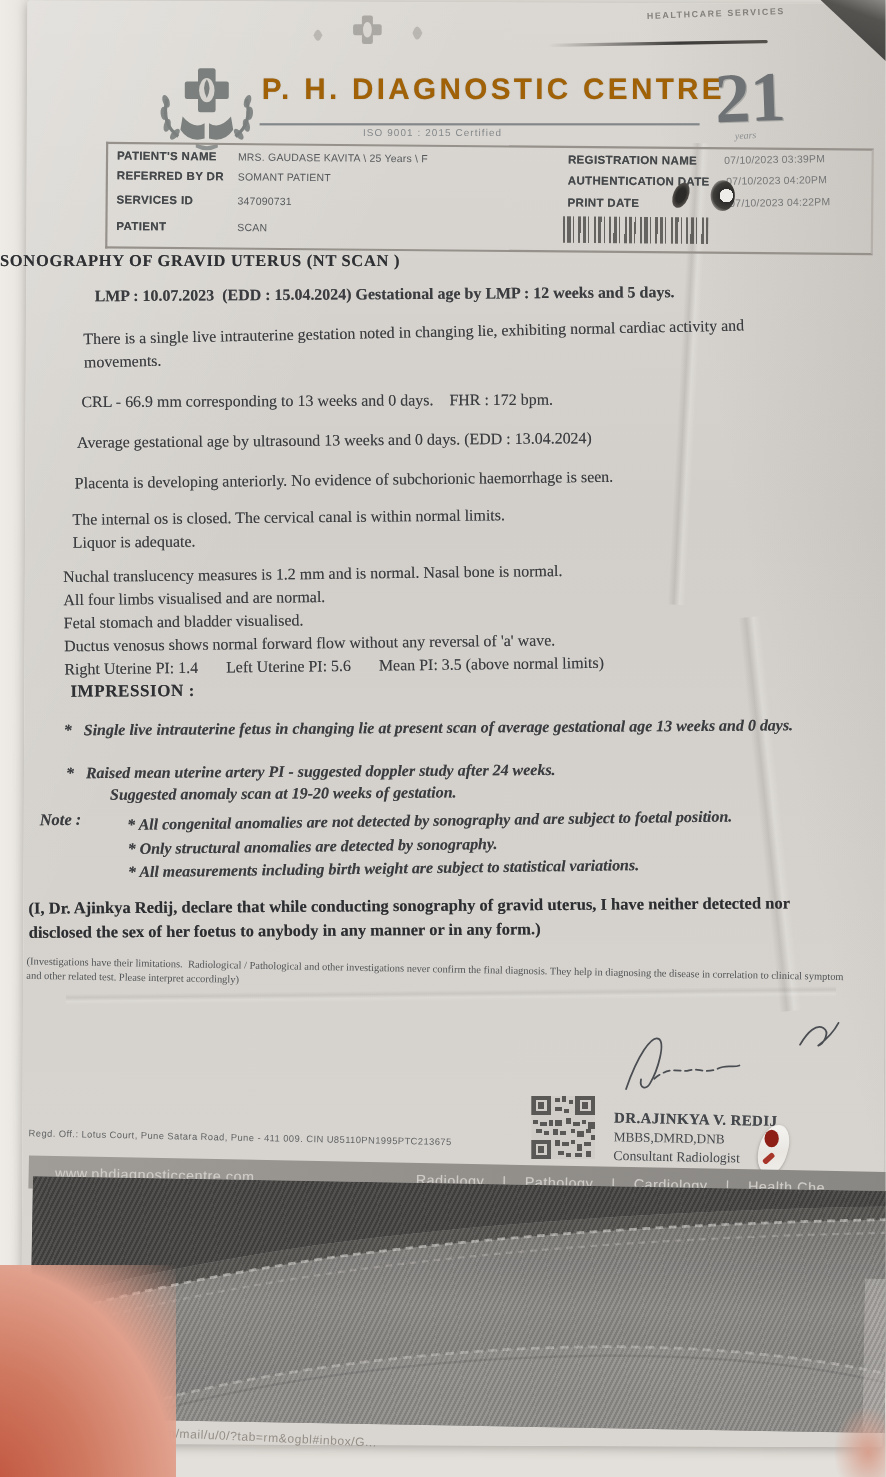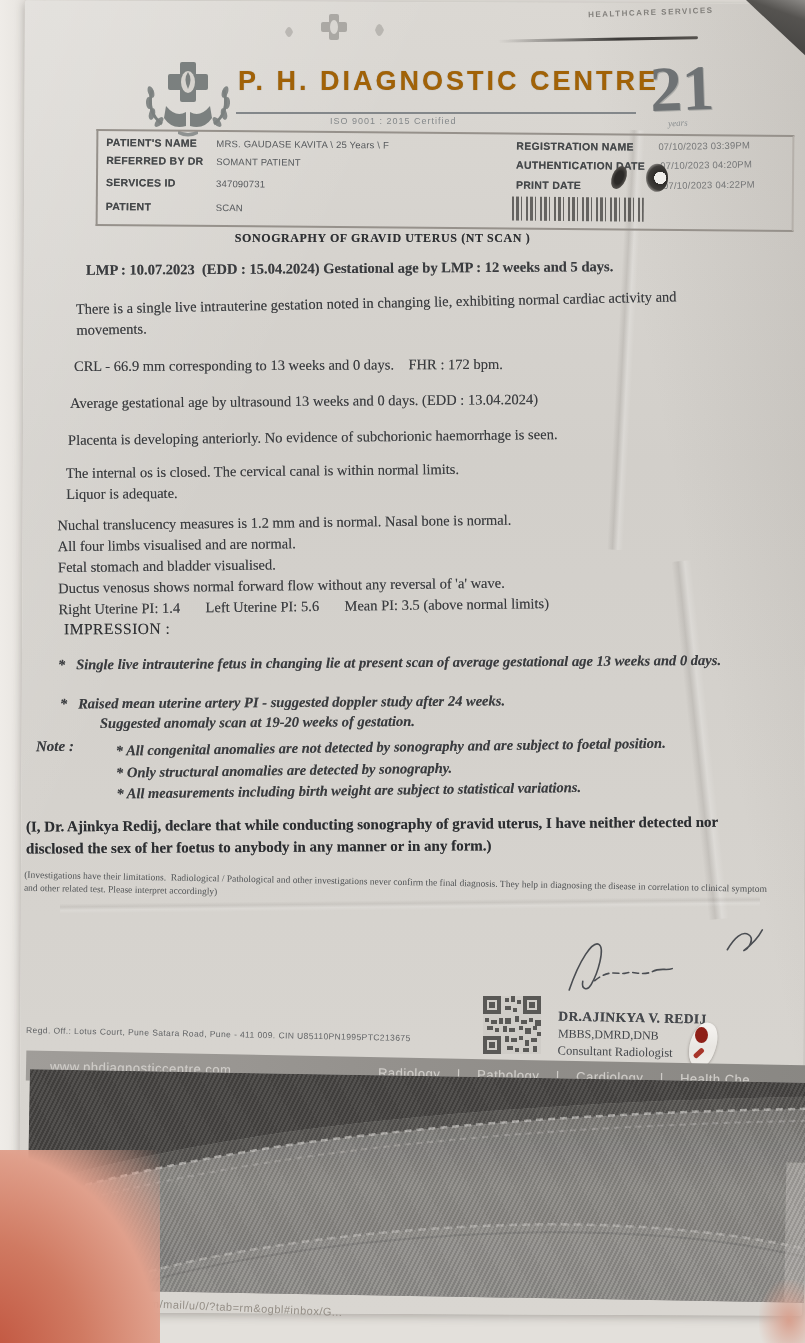--- a/index.html
+++ b/index.html
@@ -35,29 +35,29 @@
   
   .patient-box{position:absolute;left:96px;top:132px;width:694px;height:93px;border:2px solid #96918b;border-right-color:#b5b0aa;transform:rotate(.5deg);font-family:"Liberation Sans",sans-serif;}
   .pb-label{position:absolute;font-size:10.5px;font-weight:bold;color:#45484a;letter-spacing:.3px;text-shadow:0 0 .5px rgba(70,72,74,.7);}
   .pb-value{position:absolute;font-size:9.5px;color:#56595c;letter-spacing:.2px;}
   .pb-value.faint{opacity:.75;transform:rotate(-1.5deg);}
   .barcode{position:absolute;left:414px;top:62px;width:132px;height:24px;opacity:.75;background:repeating-linear-gradient(90deg,#3f3e3c 0 2px,transparent 2px 4px,#3f3e3c 4px 7px,transparent 7px 9px,#3f3e3c 9px 10px,transparent 10px 14px);}
   .hole1{position:absolute;left:514px;top:30px;width:14px;height:24px;background:radial-gradient(ellipse,#2c2a28 40%,#55524e 70%,rgba(85,82,78,0) 100%);transform:rotate(22deg);border-radius:50%;}
   .hole2{position:absolute;left:548px;top:28px;width:22px;height:28px;border-radius:50%;background:radial-gradient(circle at 65% 50%,#efedea 30%,#2e2c2a 31%,#403e3b 60%,rgba(64,62,59,0) 90%);}
   
   .rpt{position:absolute;color:#3a3c3f;font-size:14.5px;line-height:21px;white-space:pre-wrap;text-shadow:0 0 .6px rgba(58,60,63,.55);}
-  .title{left:0;right:40px;top:228px;text-align:center;font-weight:bold;font-size:12px;letter-spacing:.6px;color:#2e3033;}
+  .title{left:0;right:40px;top:228px;text-align:left;font-weight:bold;font-size:15px;letter-spacing:.6px;color:#2e3033;}
   .lmp{left:86px;top:258px;font-weight:600;transform:rotate(-.4deg);}
   .p1{left:76px;top:292px;width:668px;transform:rotate(-1.2deg);}
   .crl{left:74px;top:355px;transform:rotate(-.3deg);}
   .avg{left:70px;top:391px;transform:rotate(-.5deg);}
   .plac{left:68px;top:427px;transform:rotate(-.7deg);}
   .os{left:66px;top:461px;transform:rotate(-.6deg);}
   .findings{left:58px;top:511px;width:680px;transform:rotate(-.7deg);}
-  .impr-head{left:64px;top:618px;font-weight:normal;font-size:15.5px;letter-spacing:.5px;color:#2e3033;transform:rotate(-.3deg);}
+  .impr-head{left:64px;top:618px;font-weight:bold;font-size:15.5px;letter-spacing:.5px;color:#2e3033;transform:rotate(-.3deg);}
   .imp1{left:58px;top:652px;width:716px;font-weight:bold;font-style:italic;font-size:14.5px;line-height:20px;transform:rotate(-.4deg);}
   .imp2{left:60px;top:692px;font-weight:bold;font-style:italic;transform:rotate(-.4deg);}
   .imp3{left:100px;top:712px;font-weight:bold;font-style:italic;transform:rotate(-.4deg);}
   .note-label{left:36px;top:736px;font-weight:bold;font-style:italic;font-size:15px;transform:rotate(-.5deg);}
   .note-items{left:116px;top:736px;width:640px;font-style:italic;font-weight:600;line-height:21.5px;transform:rotate(-.8deg);}
   .decl{left:26px;top:813px;width:742px;font-weight:bold;font-size:15px;line-height:22px;color:#2c2e31;transform:rotate(-.4deg);}
   .discl{left:24px;top:876px;width:756px;font-size:9.5px;line-height:13px;color:#505355;transform:rotate(1.1deg);text-shadow:none;}
   
   .signature{position:absolute;left:560px;top:925px;transform:rotate(-3deg);}
   .qr{position:absolute;left:483px;top:996px;width:58px;height:58px;opacity:.8;}

